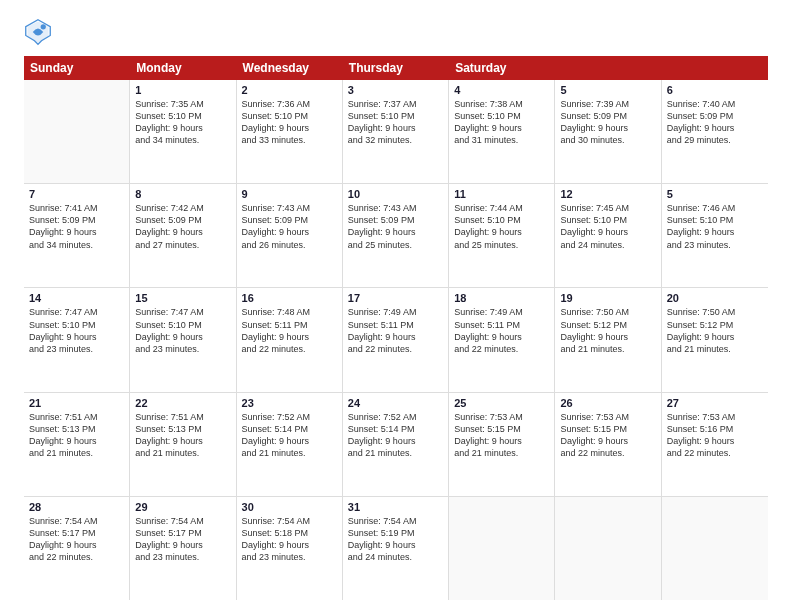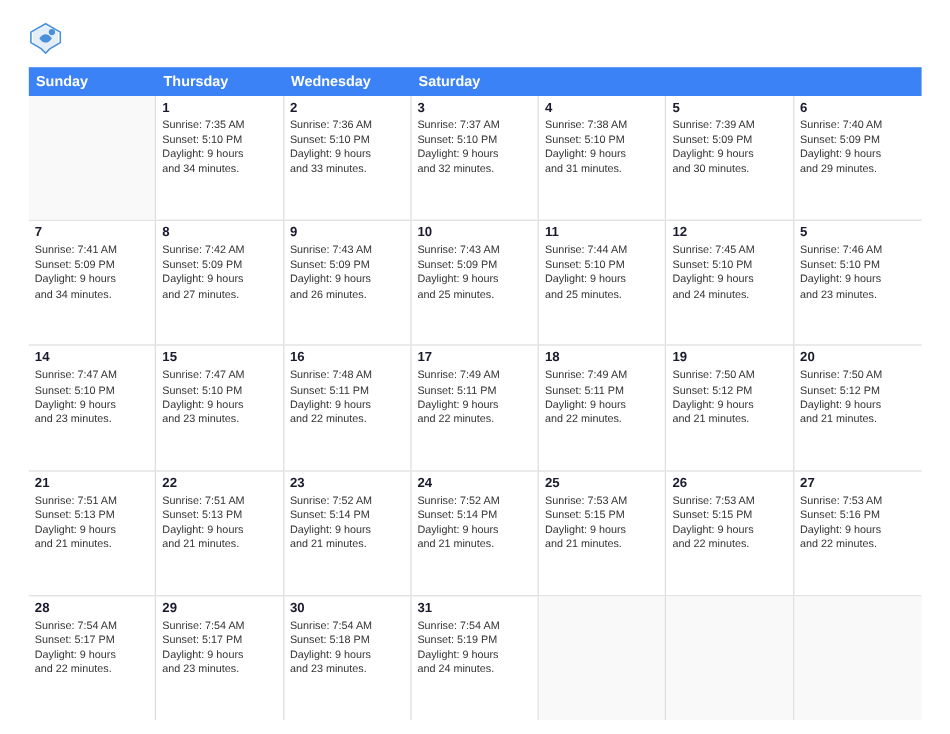--- a/index.html
+++ b/index.html
@@ -52,21 +52,21 @@
       color: #444;
     }
     .calendar {
       flex: 1;
       display: flex;
       flex-direction: column;
     }
     .cal-header-row {
       display: grid;
       grid-template-columns: repeat(7, 1fr);
-      background: #3b82f6;
+      background: #b91c1c;
     }
     .cal-header-cell {
       color: #fff;
       font-size: 12px;
       font-weight: bold;
       padding: 5px 6px;
       text-align: left;
     }
     .cal-body {
       flex: 1;
@@ -130,22 +130,23 @@
     </div>
     <div class="title-block">
       <div class="main-title"></div>
       <div class="subtitle"></div>
     </div>
   </div>
 
   <div class="calendar">
     <div class="cal-header-row">
     <div class="cal-header-cell">Sunday</div>
+        <div class="cal-header-cell">Monday</div>
+        <div class="cal-header-cell">Wednesday</div>
         <div class="cal-header-cell">Thursday</div>
-        <div class="cal-header-cell">Wednesday</div>
         <div class="cal-header-cell">Saturday</div>
       </div>
     <div class="cal-body">
     <div class="cal-week">
           <div class="cal-cell empty"></div>
           <div class="cal-cell">
             <span class="day-num">1</span>
             <span class="cell-line">Sunrise: 7:35 AM</span>
             <span class="cell-line">Sunset: 5:10 PM</span>
             <span class="cell-line">Daylight: 9 hours</span>

